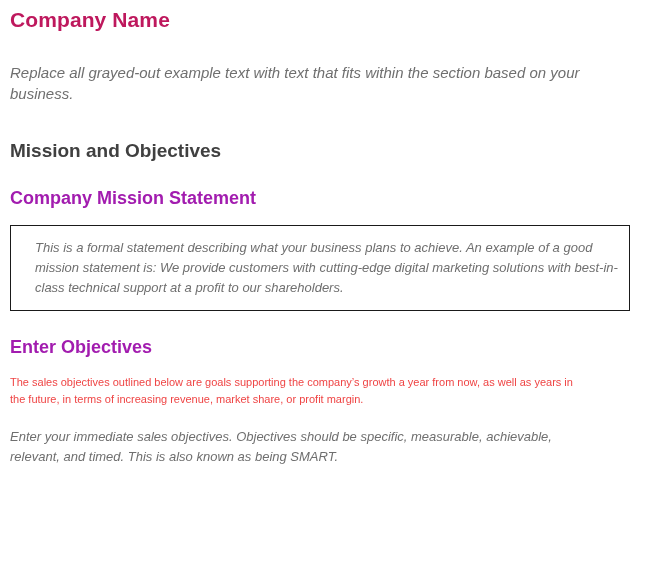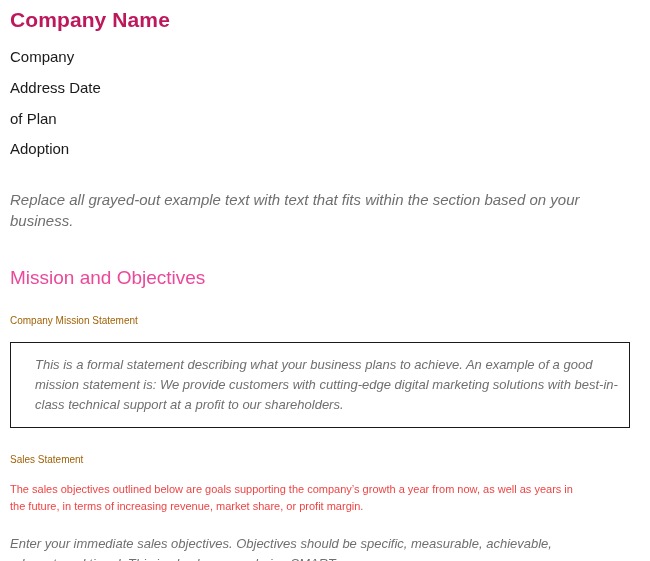--- a/index.html
+++ b/index.html
@@ -39,28 +39,28 @@
   }
   .hint {
     font-size: 15px;
     font-style: italic;
     color: #6f6f6f;
     margin: 30px 0 0 0;
     line-height: 1.4;
   }
   h2.section-title {
     font-size: 19px;
-    font-weight: normal;
-    color: #ec4899;
+    font-weight: bold;
+    color: #404040;
     margin: 36px 0 0 0;
   }
   h3.sub-title {
-    font-size: 10px;
-    font-weight: normal;
-    color: #a16207;
+    font-size: 18px;
+    font-weight: bold;
+    color: #a21caf;
     margin: 26px 0 0 0;
   }
   .box {
     margin-top: 16px;
     border: 1px solid #1a1a1a;
     box-sizing: border-box;
     padding: 12px 0 12px 24px;
     width: 620px;
   }
   .box p {
@@ -86,36 +86,30 @@
     max-width: 560px;
   }
 </style>
 </head>
 <body>
 
 <div class="page">
 
   <h1 class="doc-title">Company Name</h1>
 
-  <div class="addr-block">
-    <p class="addr-line">Company</p>
-    <p class="addr-line">Address Date</p>
-    <p class="addr-line">of Plan</p>
-    <p class="addr-line">Adoption</p>
-  </div>
 
   <p class="hint">Replace all grayed-out example text with text that fits within the section based on your business.</p>
 
   <h2 class="section-title">Mission and Objectives</h2>
 
   <h3 class="sub-title">Company Mission Statement</h3>
 
   <div class="box">
     <p>This is a formal statement describing what your business plans to achieve. An example of a good mission statement is: We provide customers with cutting-edge digital marketing solutions with best-in-class technical support at a profit to our shareholders.</p>
   </div>
 
-  <h3 class="sub-title">Sales Statement</h3>
+  <h3 class="sub-title">Enter Objectives</h3>
 
   <p class="body-text">The sales objectives outlined below are goals supporting the company’s growth a year from now, as well as years in the future, in terms of increasing revenue, market share, or profit margin.</p>
 
   <p class="italic-note">Enter your immediate sales objectives. Objectives should be specific, measurable, achievable, relevant, and timed. This is also known as being SMART.</p>
 
 </div>
 
 </body></html>

